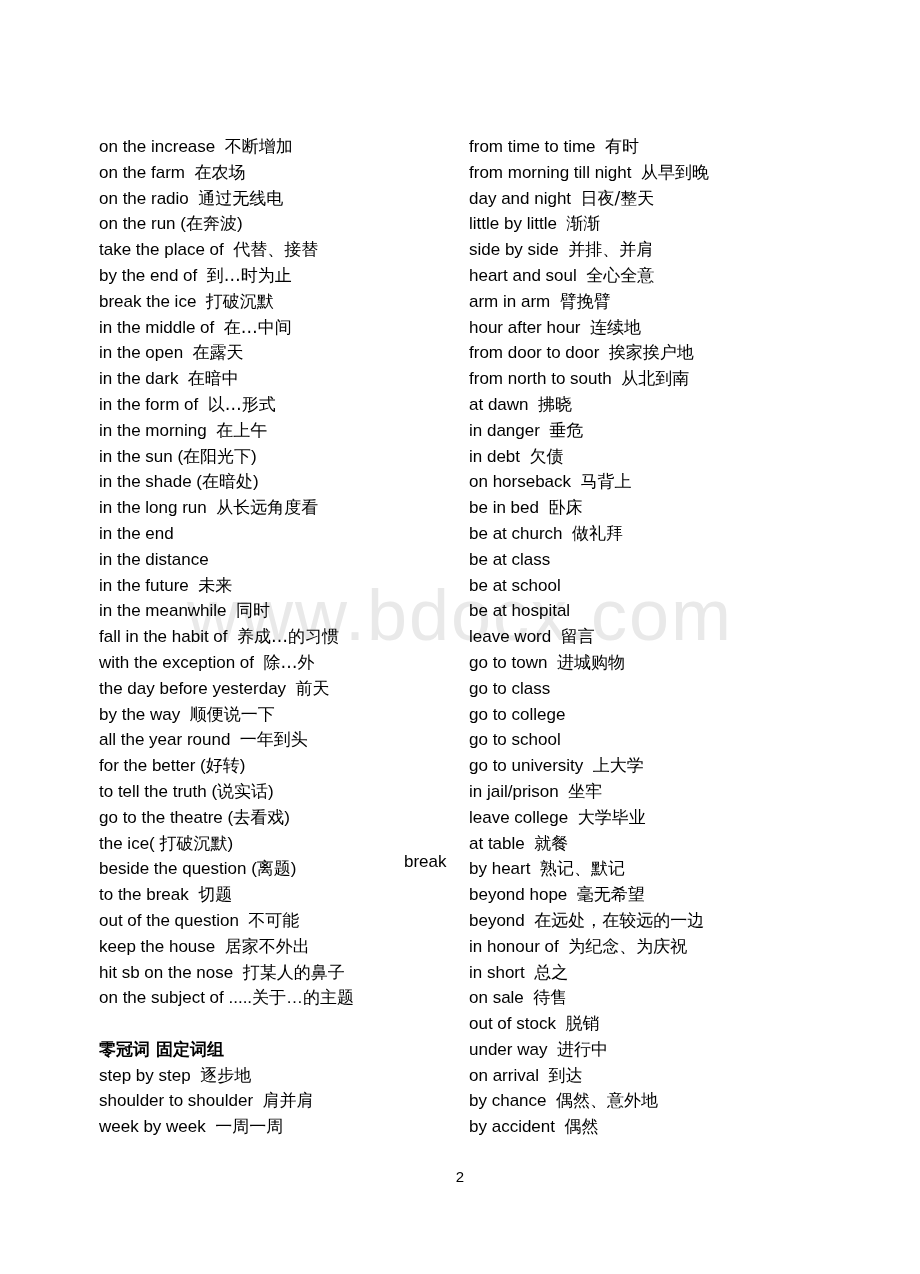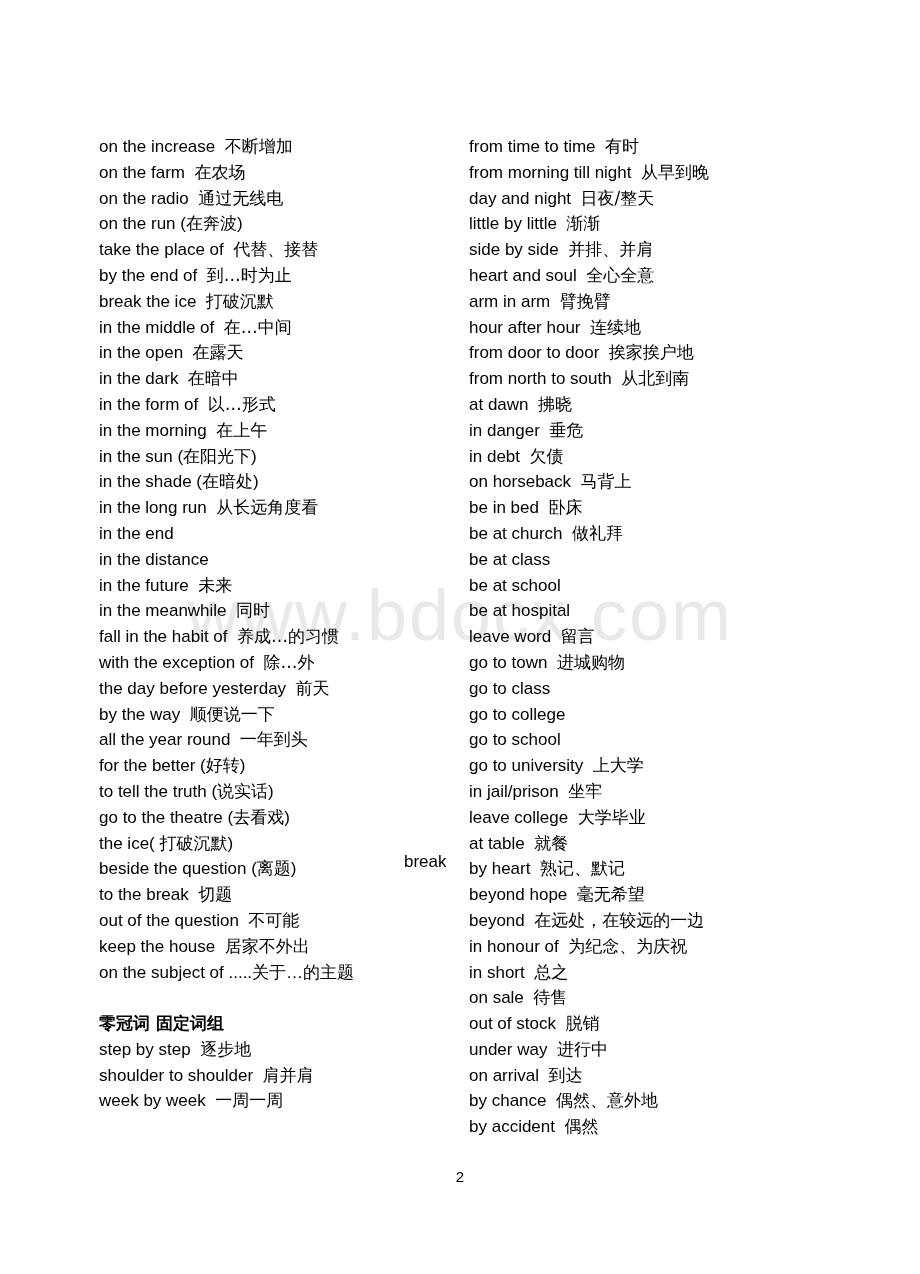--- a/index.html
+++ b/index.html
@@ -117,20 +117,21 @@
         <div class="line"><span>by the way</span>&nbsp;&nbsp;<span class="cn">顺便说一下</span></div>
         <div class="line"><span>all the year round</span>&nbsp;&nbsp;<span class="cn">一年到头</span></div>
         <div class="line"><span>for the better (好转)</span></div>
         <div class="line"><span>to tell the truth (说实话)</span></div>
         <div class="line"><span>go to the theatre (去看戏)</span><span class="float-note">break</span></div>
         <div class="line"><span>the ice( 打破沉默)</span></div>
         <div class="line"><span>beside the question (离题)</span></div>
         <div class="line"><span>to the break</span>&nbsp;&nbsp;<span class="cn">切题</span></div>
         <div class="line"><span>out of the question</span>&nbsp;&nbsp;<span class="cn">不可能</span></div>
         <div class="line"><span>keep the house</span>&nbsp;&nbsp;<span class="cn">居家不外出</span></div>
+        <div class="line"><span>hit sb on the nose</span>&nbsp;&nbsp;<span class="cn">打某人的鼻子</span></div>
         <div class="line"><span>on the subject of .....关于…的主题</span></div>
         <div class="line blank">&nbsp;</div>
         <div class="line heading"><span class="cn">零冠词 固定词组</span></div>
         <div class="line"><span>step by step</span>&nbsp;&nbsp;<span class="cn">逐步地</span></div>
         <div class="line"><span>shoulder to shoulder</span>&nbsp;&nbsp;<span class="cn">肩并肩</span></div>
         <div class="line"><span>week by week</span>&nbsp;&nbsp;<span class="cn">一周一周</span></div>
       </div>
     <div class="col col-right" id="col-right">
         <div class="line"><span>from time to time</span>&nbsp;&nbsp;<span class="cn">有时</span></div>
         <div class="line"><span>from morning till night</span>&nbsp;&nbsp;<span class="cn">从早到晚</span></div>

